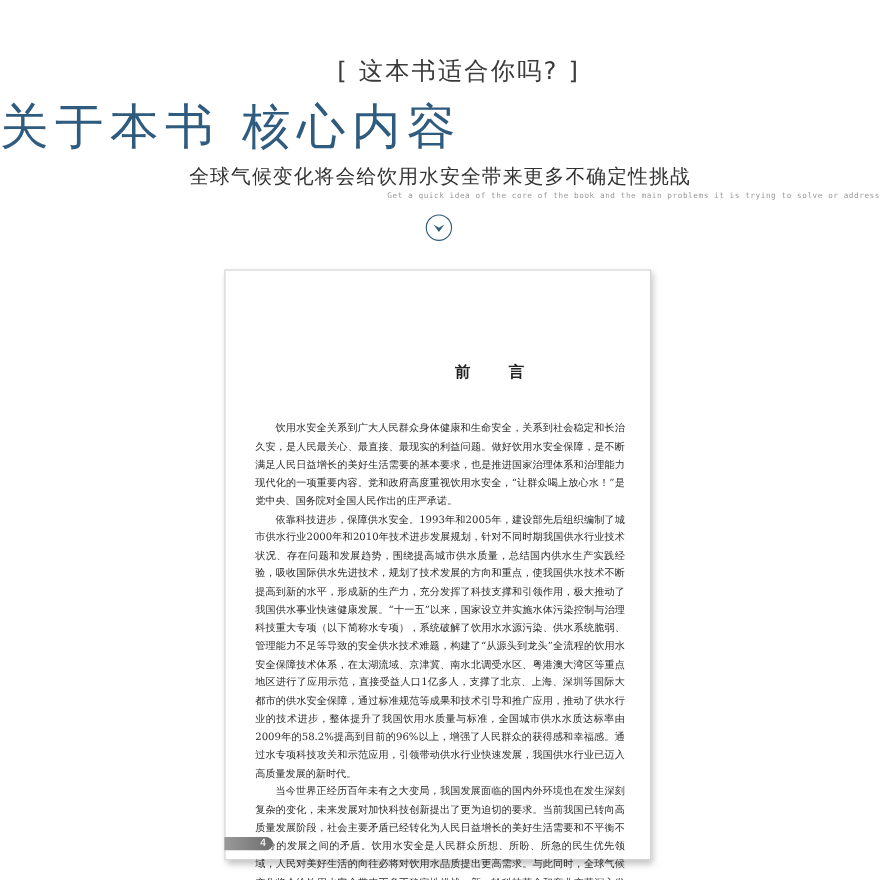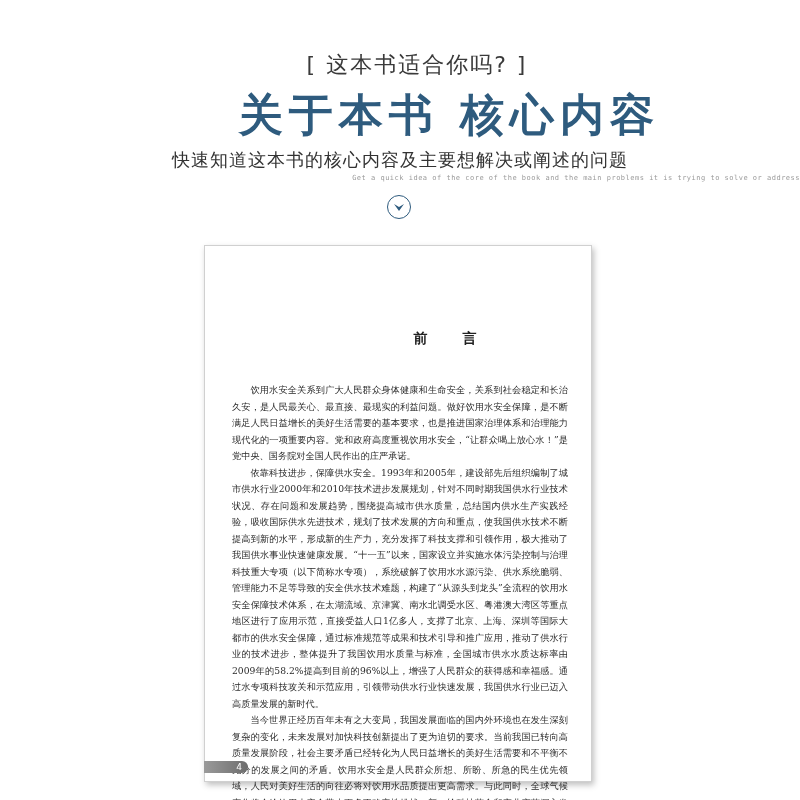--- a/index.html
+++ b/index.html
@@ -6,22 +6,22 @@
   body {
     width:800px; height:800px; background:#ffffff; position:relative; overflow:hidden;
     font-family:"DejaVu Serif","Liberation Serif",serif;
   }
   .q-line {
     position:absolute; top:50px; left:17px; width:800px; text-align:center;
     font-family:"DejaVu Sans","Liberation Sans",sans-serif;
     font-size:22px; color:#3a3a3a; letter-spacing:2px;
   }
   .title {
-    position:absolute; top:86px; left:0; width:660px; text-align:right;
-    font-size:44px; font-weight:bold; color:#2e5b7e; letter-spacing:6px;
+    position:absolute; top:86px; left:0; width:660px; text-align:left;
+    font-size:44px; font-weight:normal; color:#2e5b7e; letter-spacing:6px;
   }
   .subtitle {
     position:absolute; top:148px; left:0; width:800px; text-align:center;
     font-size:18px; color:#333; letter-spacing:1px;
   }
   .en-sub {
     position:absolute; top:174px; left:0; width:800px; text-align:right;
     font-family:"DejaVu Sans Mono","Liberation Mono",monospace;
     font-size:7px; color:#9a9a9a; letter-spacing:0.5px;
   }
@@ -50,21 +50,21 @@
     border-radius:0 7px 7px 0; color:#fff; font-size:9px; line-height:12px;
     text-align:right; padding-right:6px; box-sizing:border-box;
     font-family:"DejaVu Sans","Liberation Sans",sans-serif;
   }
 </style>
 </head>
 <body>
 
 <div class="q-line">[ 这本书适合你吗? ]</div>
 <div class="title">关于本书 核心内容</div>
-<div class="subtitle">快速知道这本书的核心内容及主要想解决或阐述的问题</div>
+<div class="subtitle">全球气候变化将会给饮用水安全带来更多不确定性挑战</div>
 <div class="en-sub">Get a quick idea of the core of the book and the main problems it is trying to solve or address</div>
 
 <div class="chev">
   <svg width="12" height="12" viewBox="0 0 12 12">
     <path d="M1 3 L6 10 L11 3 L6 6 Z" fill="#2e5b7e"></path>
   </svg>
 </div>
 
 <div class="page"></div>
 <div class="page-title">前 言</div>

